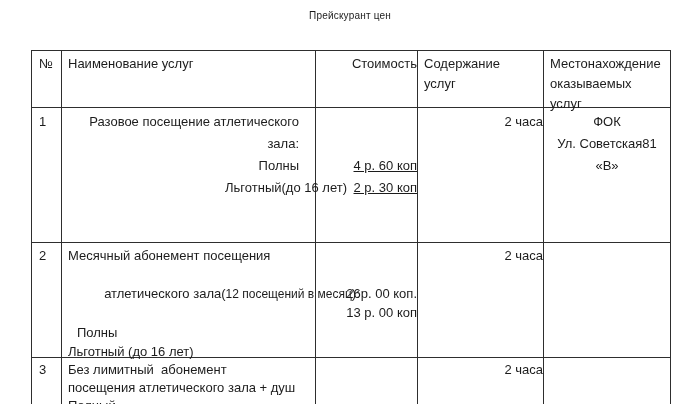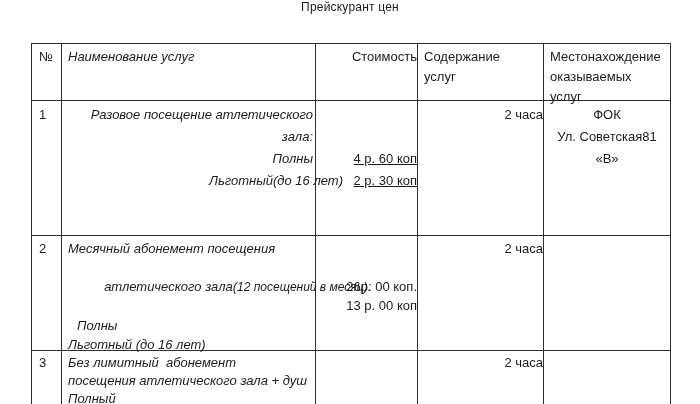--- a/index.html
+++ b/index.html
@@ -6,22 +6,23 @@
     margin: 0;
     padding: 0;
     width: 700px;
     height: 404px;
     background: #ffffff;
     font-family: "Liberation Sans", sans-serif;
     color: #1c1c1c;
     overflow: hidden;
   }
   .doc-title {
+    padding-top: 10px;
     text-align: center;
-    font-size: 12px;
+    font-size: 10px;
     letter-spacing: 0.2px;
   }
   table.price-table {
     border-collapse: collapse;
     table-layout: fixed;
     width: 639px;
     margin: 29px 0 0 31px;
   }
   td {
     border: 1px solid #2e2e2e;
@@ -30,29 +31,29 @@
     font-size: 13px;
     line-height: 20px;
   }
   .box { overflow: visible; }
   tr.hdr  .box { height: 50px; line-height: 20px; }
   tr.r1   .box { height: 84px; line-height: 22px; }
   tr.r2   .box { height: 70px; line-height: 19px; }
   tr.r3   .box { height: 65px; line-height: 18px; }
 
   .cell-num     { padding-left: 7px; }
-  .cell-name    { padding-left: 6px; padding-right: 2px; font-style: italic; }
+  .cell-name    { padding-left: 6px; padding-right: 16px; }
   .cell-cost    { padding-left: 8px; text-align: right; }
   .cell-content { text-align: right; }
   .cell-loc     { text-align: center; }
   .hdr .cell-content, .hdr .cell-loc { text-align: left; padding-left: 6px; }
 
   .line { white-space: pre; }
   .center { text-align: right; }
-  .shift-right { position: relative; left: 30px; }
+  .shift-right { position: relative; left: 48px; }
   .indent { padding-left: 9px; }
   .small-inline { font-size: 12px; }
   .prices-r1 { margin-top: 44px; padding-left: 10px; text-decoration: underline; }
   .prices-r23 { margin-top: 38px; }
 </style>
 </head>
 <body>
 
 <div class="doc-title">Прейскурант цен</div>
 

